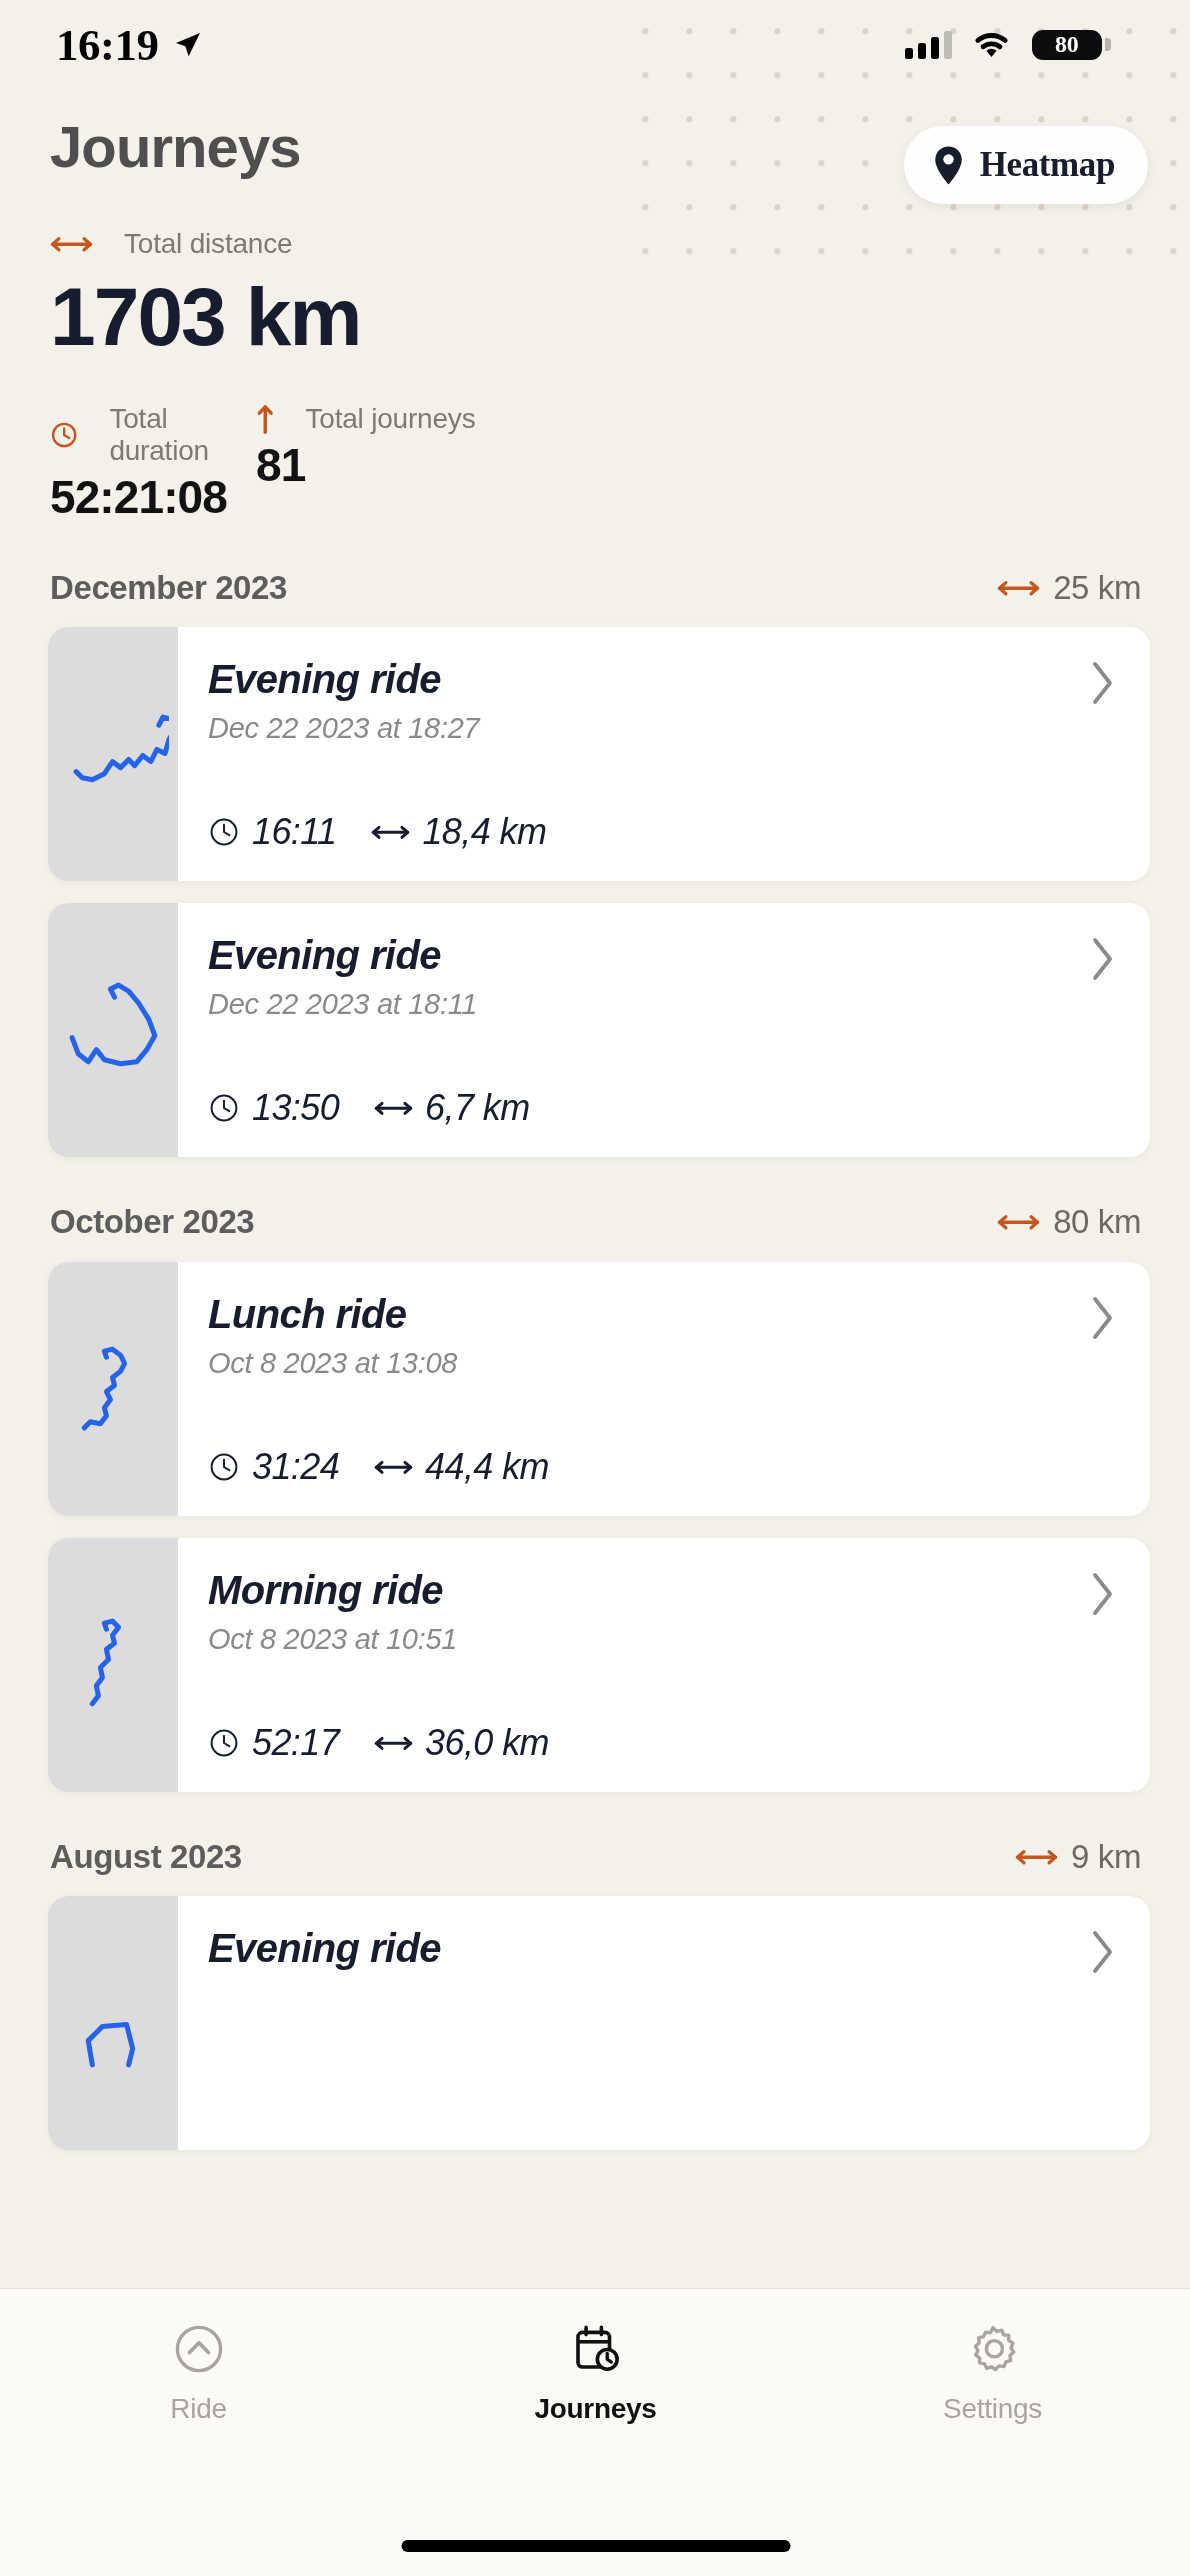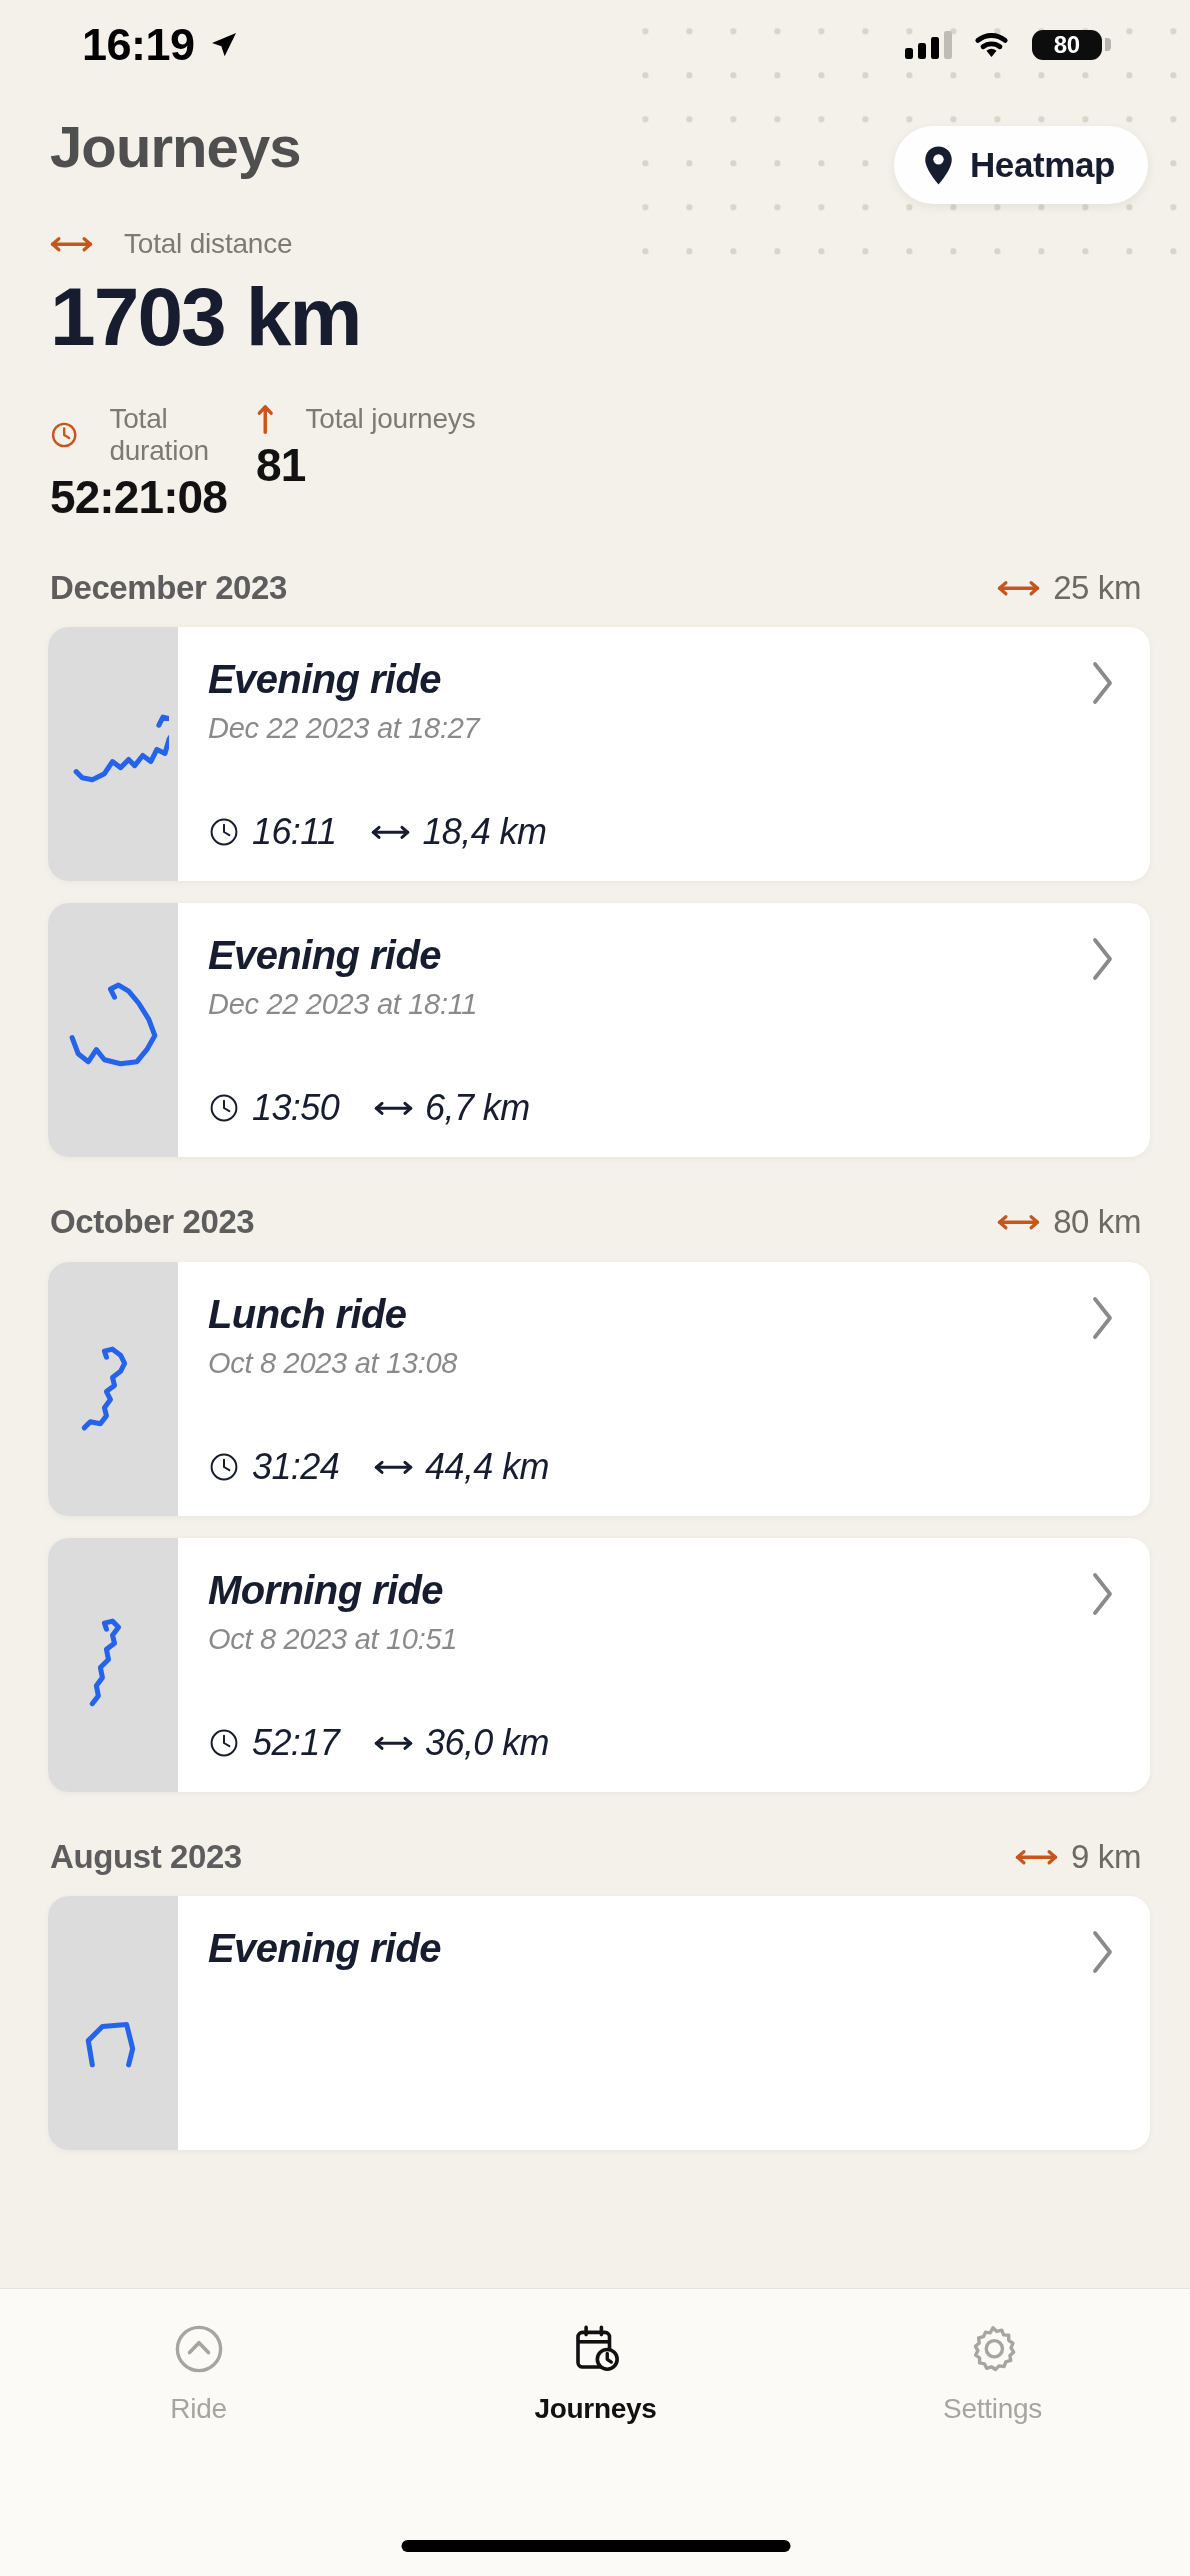--- a/index.html
+++ b/index.html
@@ -19,21 +19,22 @@
     width:575px; height:278px;
     background-image:radial-gradient(#d9d5cb 3px, transparent 3.2px);
     background-size:44px 44px;
     background-position:7.4px 9.3px;
     pointer-events:none;
   }
   
   .status-bar {
     position:relative; height:89px;
     display:flex; align-items:center; justify-content:space-between;
-    padding:0 80px 0 82px;
+    padding:0 80px 0 56px;
+    font-family:Liberation Serif, serif;
   }
   .status-time {
     display:flex; align-items:center; gap:13px;
     font-size:45px; font-weight:700; color:#000; letter-spacing:-0.5px;
   }
   .loc-arrow { display:block; }
   .status-right { display:flex; align-items:center; gap:20.4px; }
   .sig-bars { display:flex; align-items:flex-end; gap:4.6px; height:28px; }
   .sig-bars i { display:block; width:8.3px; background:#000; border-radius:2.3px; }
   .sig-bars i:nth-child(1){ height:10.2px; }
@@ -58,20 +59,21 @@
   .page-title {
     font-size:58px; font-weight:700; color:#4f4f4f; letter-spacing:-0.9px;
     line-height:1.05;
   }
   .heatmap-btn {
     display:flex; align-items:center; gap:15px;
     background:#fefefe; border-radius:926px;
     padding:18.5px 33px 18.5px 28px;
     box-shadow:0 2.8px 11px rgba(0,0,0,0.07);
     margin-top:9.3px;
+    font-family:Liberation Serif, serif;
   }
   .heatmap-label { font-size:35px; font-weight:700; color:#171d2e; letter-spacing:-0.4px; }
   
   .hero { position:relative; padding:24px 50px 0 50px; }
   .stat-label-row { display:flex; align-items:center; gap:31px; }
   .stat-label { font-size:28px; color:#7d7a73; letter-spacing:-0.2px; }
   .hero-value {
     font-size:82px; font-weight:700; color:#171d2e;
     letter-spacing:-1.9px; line-height:1.15; margin-top:9.3px;
   }

